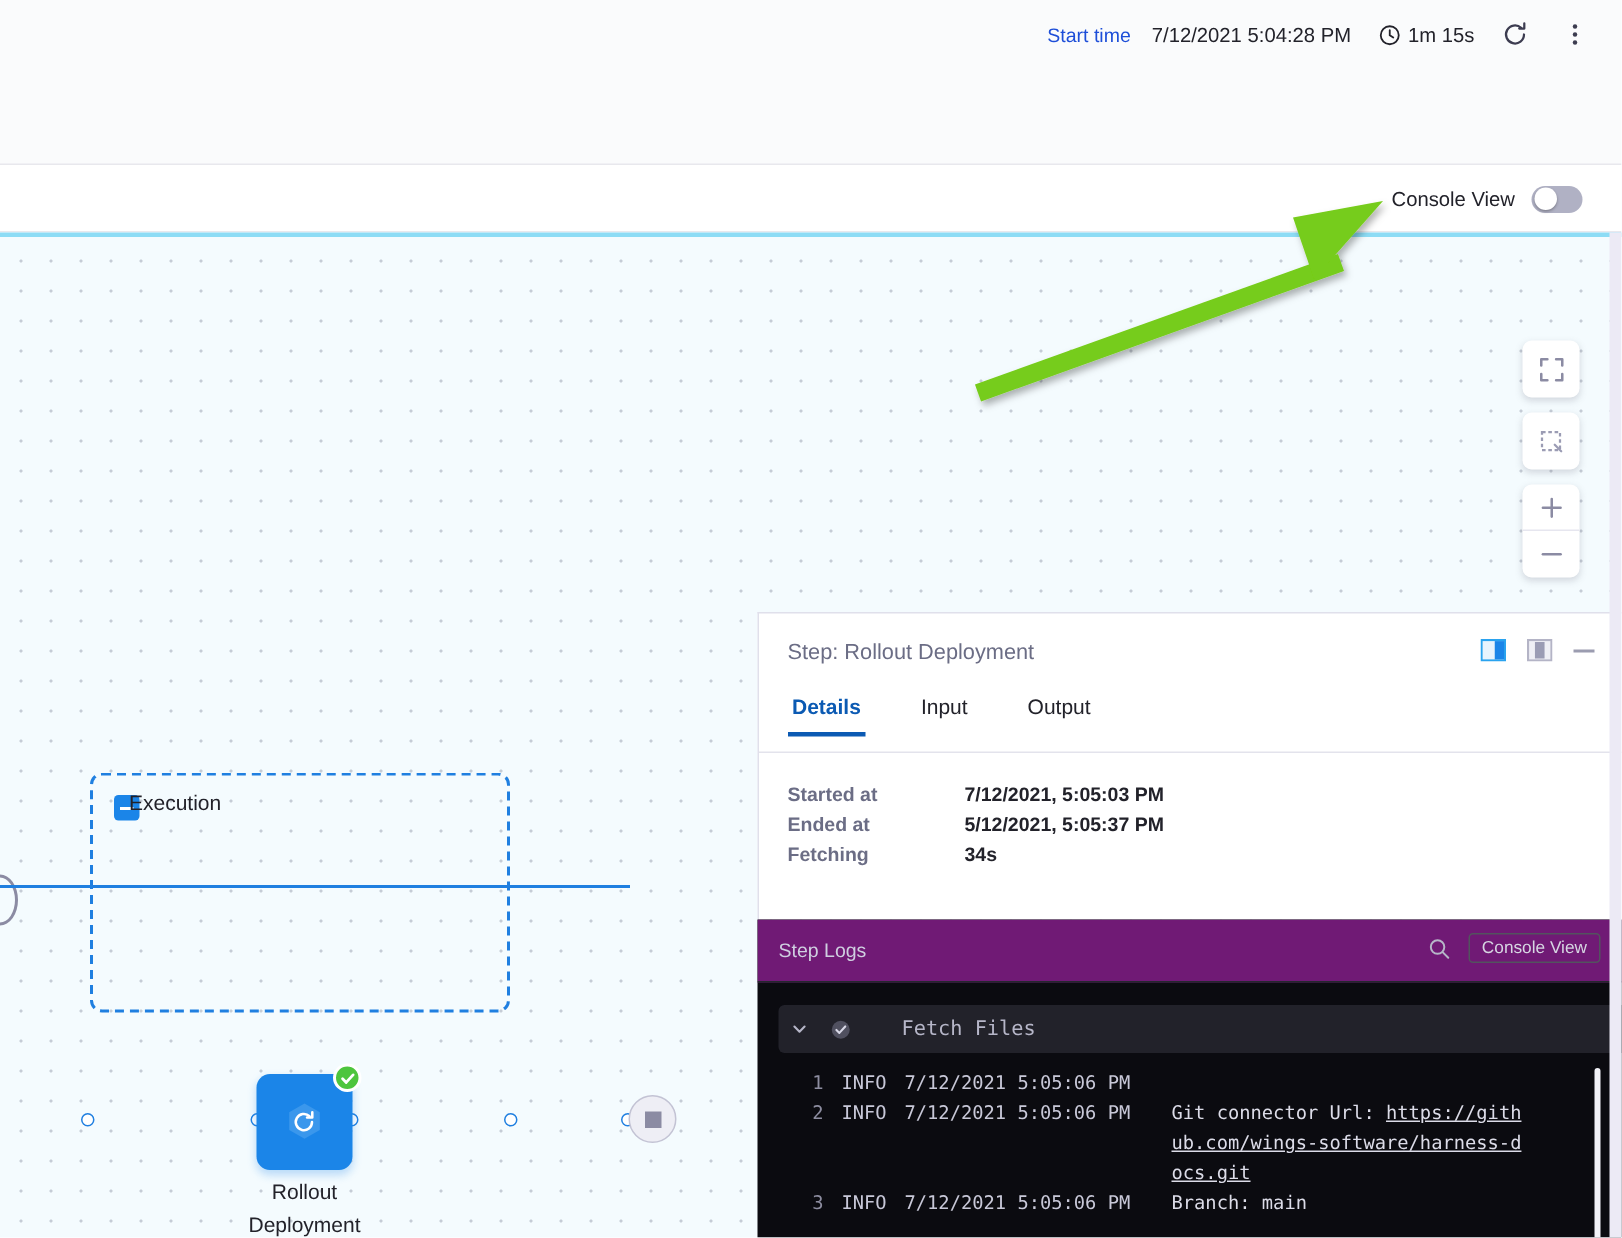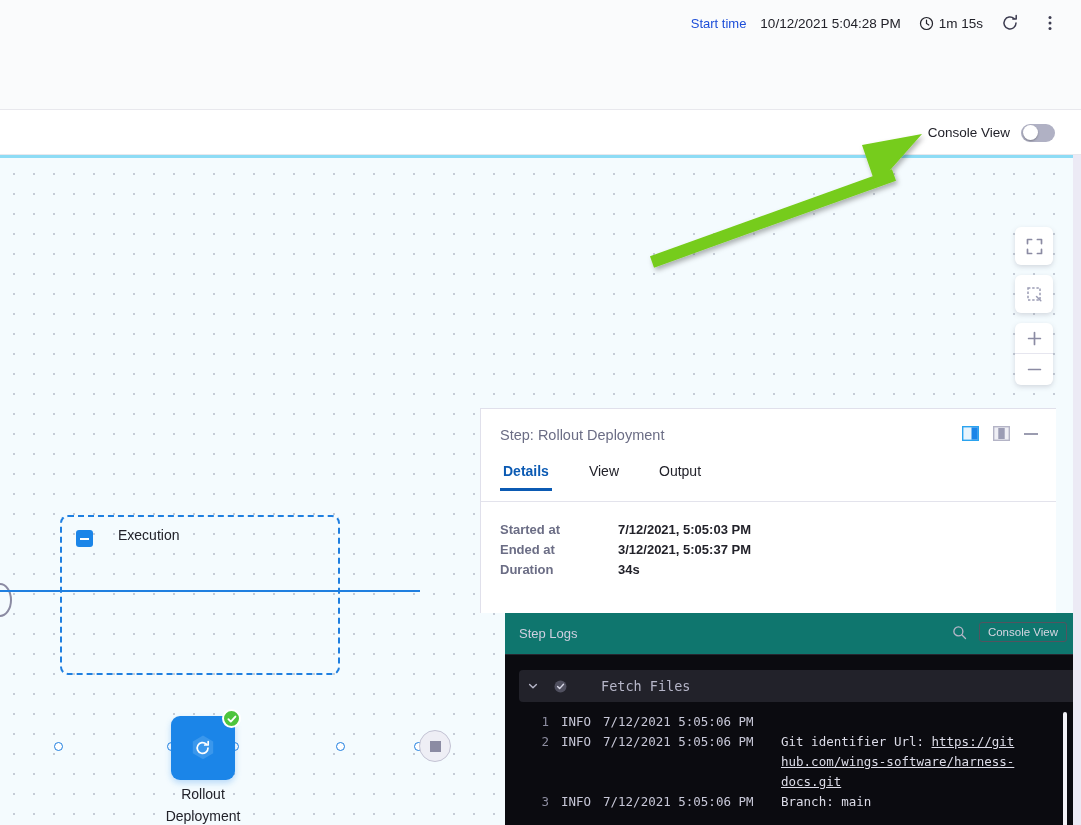--- a/index.html
+++ b/index.html
@@ -78,21 +78,21 @@
     position: absolute; left: 60px; top: 357px; width: 280px; height: 160px;
     border: 2px dashed #1f7fe0; border-radius: 8px; background: transparent;
   }
   .exec-badge {
     position: absolute; left: 14px; top: 13px; width: 17px; height: 17px;
     border-radius: 3px; background: #1b85e8; display: flex;
     align-items: center; justify-content: center;
   }
   .exec-badge i { display: block; width: 9px; height: 2px; background: #fff; }
   .exec-title {
-    position: absolute; left: 56px; top: 10px; font-size: 14px; color: #22222a;
+    position: absolute; left: 24px; top: 10px; font-size: 14px; color: #22222a;
   }
   .step-node {
     position: absolute; left: 171px; top: 558px; width: 64px; height: 64px;
     background: #1b85e8; border-radius: 9px;
     box-shadow: 0 3px 6px rgba(27,133,232,.28);
     display: flex; align-items: center; justify-content: center; cursor: pointer;
   }
   .step-status {
     position: absolute; left: 222px; top: 551px; width: 19px; height: 19px;
     border-radius: 50%; background: #4dc53d; border: 2px solid #fff;
@@ -112,21 +112,21 @@
     position: absolute; width: 9px; height: 9px; border-radius: 50%;
     background: #fff; border: 1.5px solid #1f7fe0;
   }
   .start-stub {
     position: absolute; left: -12px; top: 425px; width: 24px; height: 34px;
     border: 2px solid #8b8ba3; border-radius: 50%;
   }
 
   
   .detail {
-    position: absolute; left: 480px; top: 408px; width: 576px; height: 205px;
+    position: absolute; left: 505px; top: 408px; width: 576px; height: 205px;
     background: #fff; border-left: 1px solid #e0e0eb; border-top: 1px solid #e0e0eb;
   }
   .detail-head {
     position: absolute; left: 0; top: 0; width: 100%; height: 54px;
   }
   .detail-title {
     position: absolute; left: 19px; top: 18px; font-size: 14.5px; color: #6b6d85;
   }
   .detail-icons {
     position: absolute; right: 18px; top: 17px;
@@ -149,21 +149,21 @@
   .kv-k { width: 118px; font-size: 13px; color: #6b6d85; font-weight: 700; }
   .kv-v { font-size: 13px; color: #22222a; font-weight: 700; }
 
   
   .logs {
     position: absolute; left: 505px; top: 613px; width: 576px; height: 212px;
     background: #0b0b10; overflow: hidden;
   }
   .logs-head {
     position: absolute; left: 0; top: 0; width: 100%; height: 42px;
-    border-bottom: 1px solid #26262f; background: #0f766e;
+    border-bottom: 1px solid #26262f; background: #701a75;
   }
   .logs-title {
     position: absolute; left: 14px; top: 13px; font-size: 13px; color: #cfcfe0;
   }
   .logs-head-right {
     position: absolute; right: 14px; top: 9px; display: flex;
     align-items: center; gap: 12px;
   }
   .cv-pill {
     border: 1px solid #53535f; border-radius: 3px; padding: 3px 8px;
@@ -212,21 +212,21 @@
           pointer-events: none; }
 </style>
 </head>
 <body>
 
 <div id="app">
 
   <div class="topbar">
     <div class="topbar-right">
       <span class="start-label">Start time</span>
-      <span class="start-value">10/12/2021 5:04:28 PM</span>
+      <span class="start-value">7/12/2021 5:04:28 PM</span>
       <span class="dur-wrap">
         <svg width="15" height="15" viewBox="0 0 16 16">
           <circle cx="8" cy="8" r="6.4" fill="none" stroke="#22222a" stroke-width="1.3"></circle>
           <path d="M8 4.4V8l2.5 1.6" fill="none" stroke="#22222a" stroke-width="1.3" stroke-linecap="round"></path>
         </svg>
         <span class="dur-value">1m 15s</span>
       </span>
       <span class="ico-btn">
         <svg width="18" height="18" viewBox="0 0 18 18">
           <path d="M15 9a6 6 0 1 1-1.9-4.4" fill="none" stroke="#3c3c50" stroke-width="1.5" stroke-linecap="round"></path>
@@ -336,36 +336,36 @@
         <svg class="layout-ico" viewBox="0 0 17 15">
           <rect x="0.7" y="0.7" width="15.6" height="13.6" fill="#efeff5" stroke="#b4b4c6" stroke-width="1.4"></rect>
           <rect x="5.3" y="2.0" width="6.4" height="11" fill="#9b9cb4"></rect>
         </svg>
         <span class="min-dash"></span>
       </span>
     </div>
 
     <div class="tabs">
       <span class="tab active">Details</span>
-      <span class="tab">View</span>
+      <span class="tab">Input</span>
       <span class="tab">Output</span>
     </div>
     <div class="tabs-rule"></div>
 
     <div class="kv">
       <div class="kv-row">
         <span class="kv-k">Started at</span>
         <span class="kv-v">7/12/2021, 5:05:03 PM</span>
       </div>
       <div class="kv-row">
         <span class="kv-k">Ended at</span>
-        <span class="kv-v">3/12/2021, 5:05:37 PM</span>
+        <span class="kv-v">5/12/2021, 5:05:37 PM</span>
       </div>
       <div class="kv-row">
-        <span class="kv-k">Duration</span>
+        <span class="kv-k">Fetching</span>
         <span class="kv-v">34s</span>
       </div>
     </div>
   </div>
 
   <div class="logs">
     <div class="logs-head">
       <span class="logs-title">Step Logs</span>
       <span class="logs-head-right">
         <svg width="15" height="15" viewBox="0 0 16 16">
@@ -396,21 +396,21 @@
       <div class="log-lines">
         <div class="log-line">
           <span class="ln-no">1</span>
           <span class="ln-lvl">INFO</span>
           <span class="ln-time">7/12/2021 5:05:06 PM</span>
         </div>
         <div class="log-line">
           <span class="ln-no">2</span>
           <span class="ln-lvl">INFO</span>
           <span class="ln-time">7/12/2021 5:05:06 PM</span>
-          <span class="ln-msg"><span>Git identifier Url: </span><a href="#">https://github.com/wings-software/harness-docs.git</a></span>
+          <span class="ln-msg"><span>Git connector Url: </span><a href="#">https://github.com/wings-software/harness-docs.git</a></span>
         </div>
         <div class="log-line">
           <span class="ln-no">3</span>
           <span class="ln-lvl">INFO</span>
           <span class="ln-time">7/12/2021 5:05:06 PM</span>
           <span class="ln-msg">Branch: main</span>
         </div>
       </div>
 
       <div class="log-scroll"></div>

